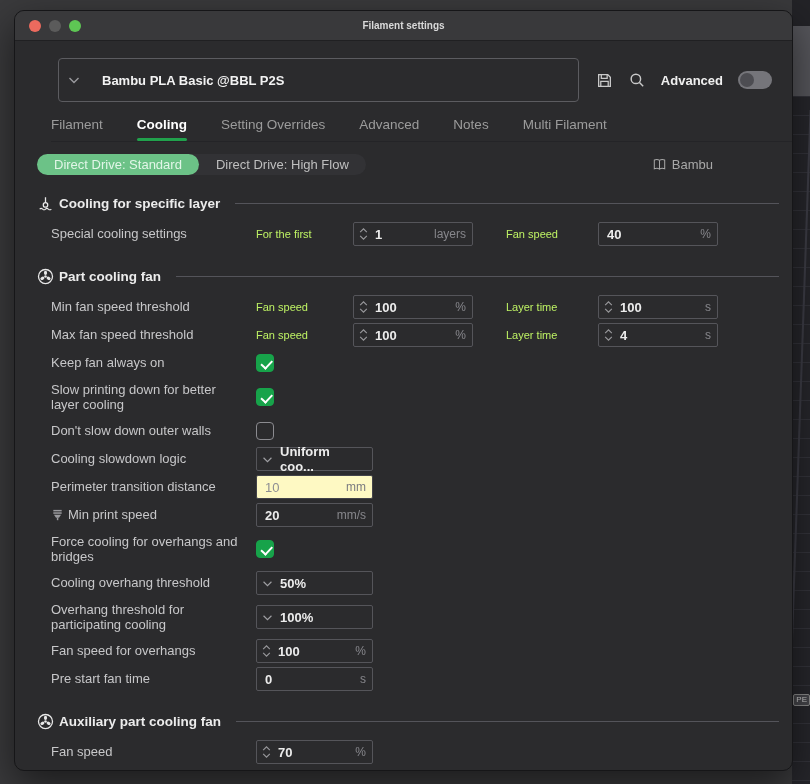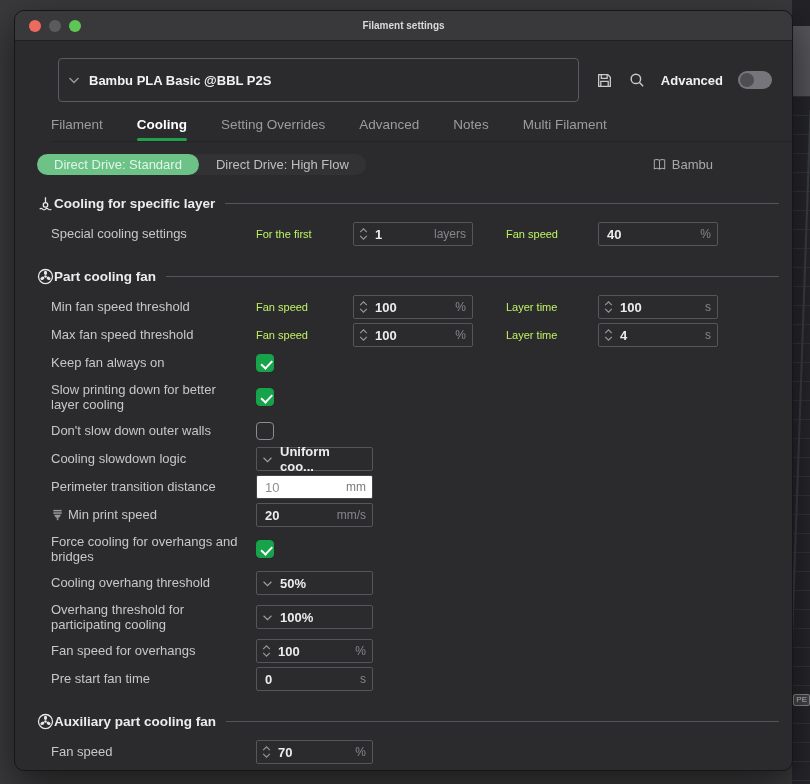--- a/index.html
+++ b/index.html
@@ -33,21 +33,21 @@
     display:flex; align-items:center; position:relative;
   }
   .lights { position:absolute; left:14px; top:9px; display:flex; gap:8px; }
   .light { width:12px; height:12px; border-radius:50%; }
   .win-title { flex:1; text-align:center; color:#d9d9d9; font-weight:bold; font-size:10px; }
 
   
   .header-row { display:flex; align-items:center; padding:17px 20px 0 43px; }
   .preset-combo {
     width:565px; height:44px; border:1px solid #5c5c60; border-radius:4px;
-    display:flex; align-items:center; padding:11px 9px; gap:9px; background:#2b2b2d;
+    display:flex; align-items:center; padding:11px 9px; gap:22px; background:#2b2b2d;
   }
   .preset-text { color:#f2f2f2; font-weight:600; font-size:13px; white-space:nowrap; }
   .header-icons { display:flex; align-items:center; gap:15px; margin-left:17px; }
   .adv-label { color:#f0f0f0; font-weight:600; font-size:13px; }
   .toggle { width:34px; height:18px; border-radius:9px; background:#75757a; position:relative; }
   .toggle .knob { position:absolute; left:2px; top:2px; width:14px; height:14px; border-radius:50%; background:#4d4d52; }
 
   
   .tabs { display:flex; gap:34px; margin:15px 0 0 36px; padding-bottom:9px; border-bottom:1px solid #242427; }
   .tab { color:#9c9c9c; font-size:13.5px; position:relative; cursor:default; }
@@ -57,41 +57,41 @@
   
   .body { flex:1; padding:11px 13px 0 22px; overflow:hidden; }
 
   .seg-row { display:flex; align-items:center; height:22px; }
   .segmented { display:flex; background:#323235; border-radius:11px; height:21px; }
   .segment { display:flex; align-items:center; padding:0 17px; font-size:13px; border-radius:11px; color:#bfbfbf; }
   .segment.active { background:#6cc287; color:#e2f6e8; }
   .seg-spacer { flex:1; }
   .wiki { display:flex; align-items:center; gap:5px; margin-right:66px; color:#a8a8a8; font-size:13px; }
 
-  .section-head { display:flex; align-items:center; margin-top:17px; height:22px; }
+  .section-head { display:flex; align-items:center; gap:5px; margin-top:17px; height:22px; }
   .section-title { color:#ececec; font-weight:bold; font-size:13.5px; white-space:nowrap; }
   .section-rule { flex:1; height:1px; background:#54545a; margin-left:10px; }
 
   .row { display:flex; align-items:center; margin-left:14px; min-height:28px; }
   .row.tall { min-height:40px; }
   .label { width:205px; flex:0 0 205px; color:#c7c7c9; font-size:13px; line-height:1.18; padding-right:10px; display:flex; align-items:center; gap:4px; }
   .sublabel { color:#bef264; font-size:11px; }
   .sub1 { width:97px; flex:0 0 97px; }
   .sub2 { width:92px; flex:0 0 92px; margin-left:33px; }
 
   .field {
     height:24px; border:1px solid #55555a; border-radius:2px; background:#2b2b2d;
     display:flex; align-items:center; padding:0 6px 0 5px;
   }
   .w120 { width:120px; flex:0 0 120px; }
   .w117 { width:117px; flex:0 0 117px; }
   .spin-col { display:flex; flex-direction:column; gap:2px; margin-right:7px; align-items:center; }
   .val { color:#ececec; font-weight:600; font-size:13px; }
   .unit { margin-left:auto; color:#87878c; font-size:12px; }
-  .field.disabled { background:#ffffff; border-color:#43434a; }
+  .field.disabled { background:#fef9c3; border-color:#43434a; }
   .field.disabled .val { color:#8e8e93; font-weight:400; }
   .field.disabled .unit { color:#7b7b80; }
   .dropdown .dd-chevron { margin-right:7px; display:flex; }
 
   .checkbox { width:18px; height:18px; border-radius:4px; border:1px solid #8b8b90; position:relative; background:transparent; }
   .checkbox.checked { background:#17a34a; border-color:#17a34a; }
   .checkbox.checked::after {
     content:""; position:absolute; left:4px; top:4.5px; width:9px; height:4.5px;
     border-left:2px solid #ffffff; border-bottom:2px solid #ffffff; transform:rotate(-47deg);
   }

